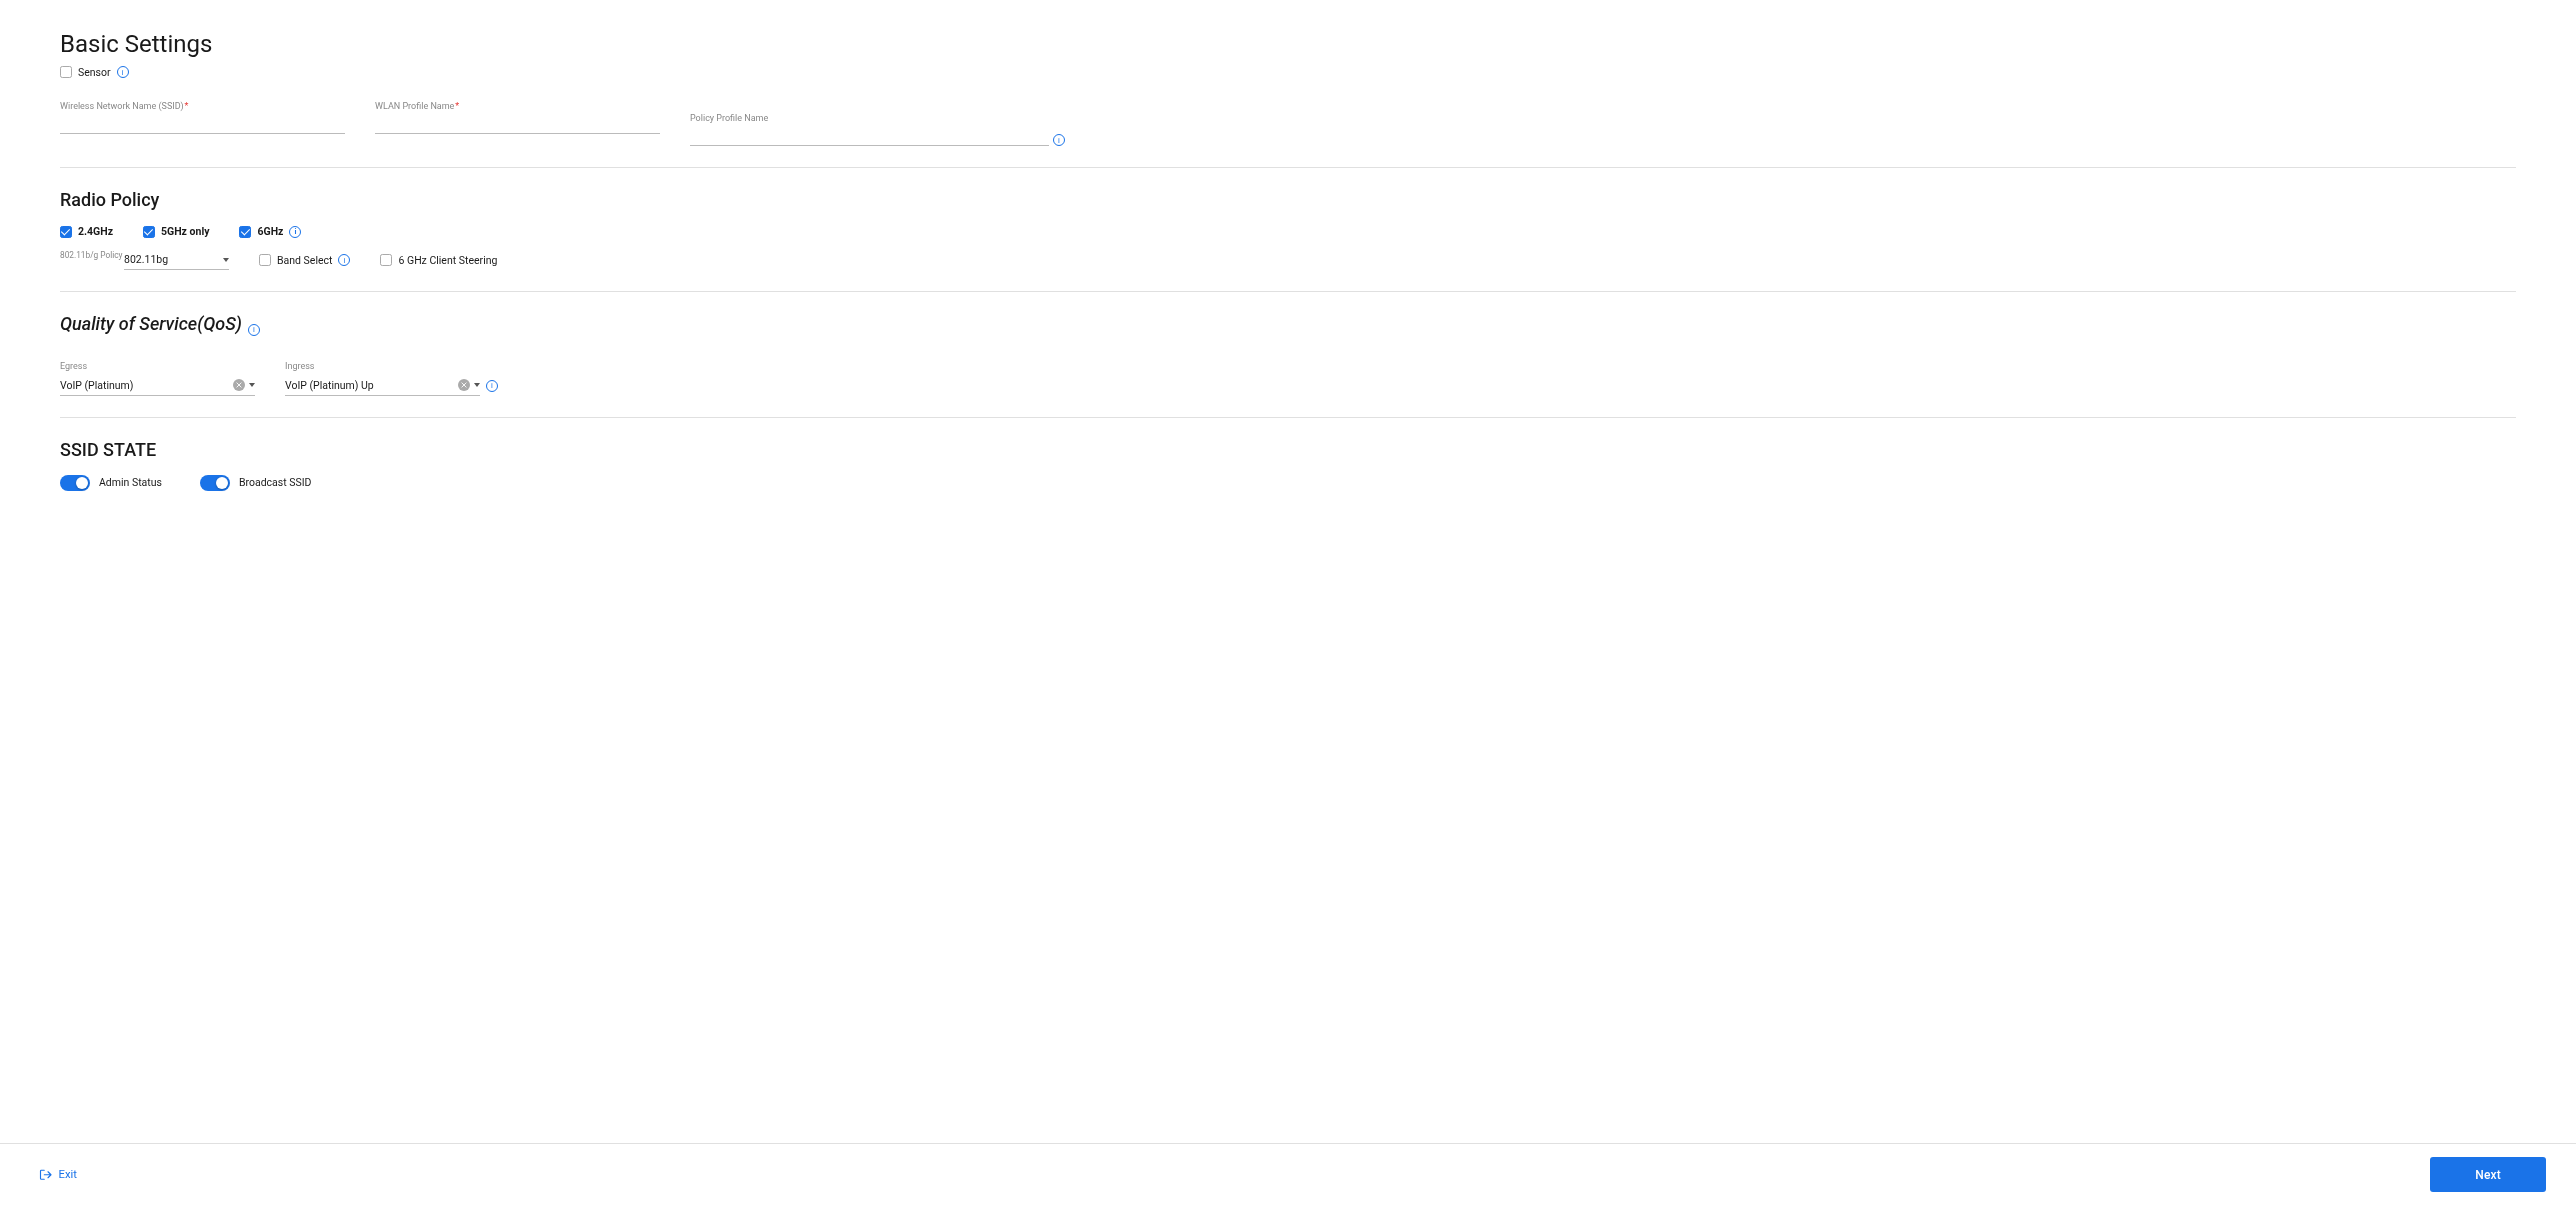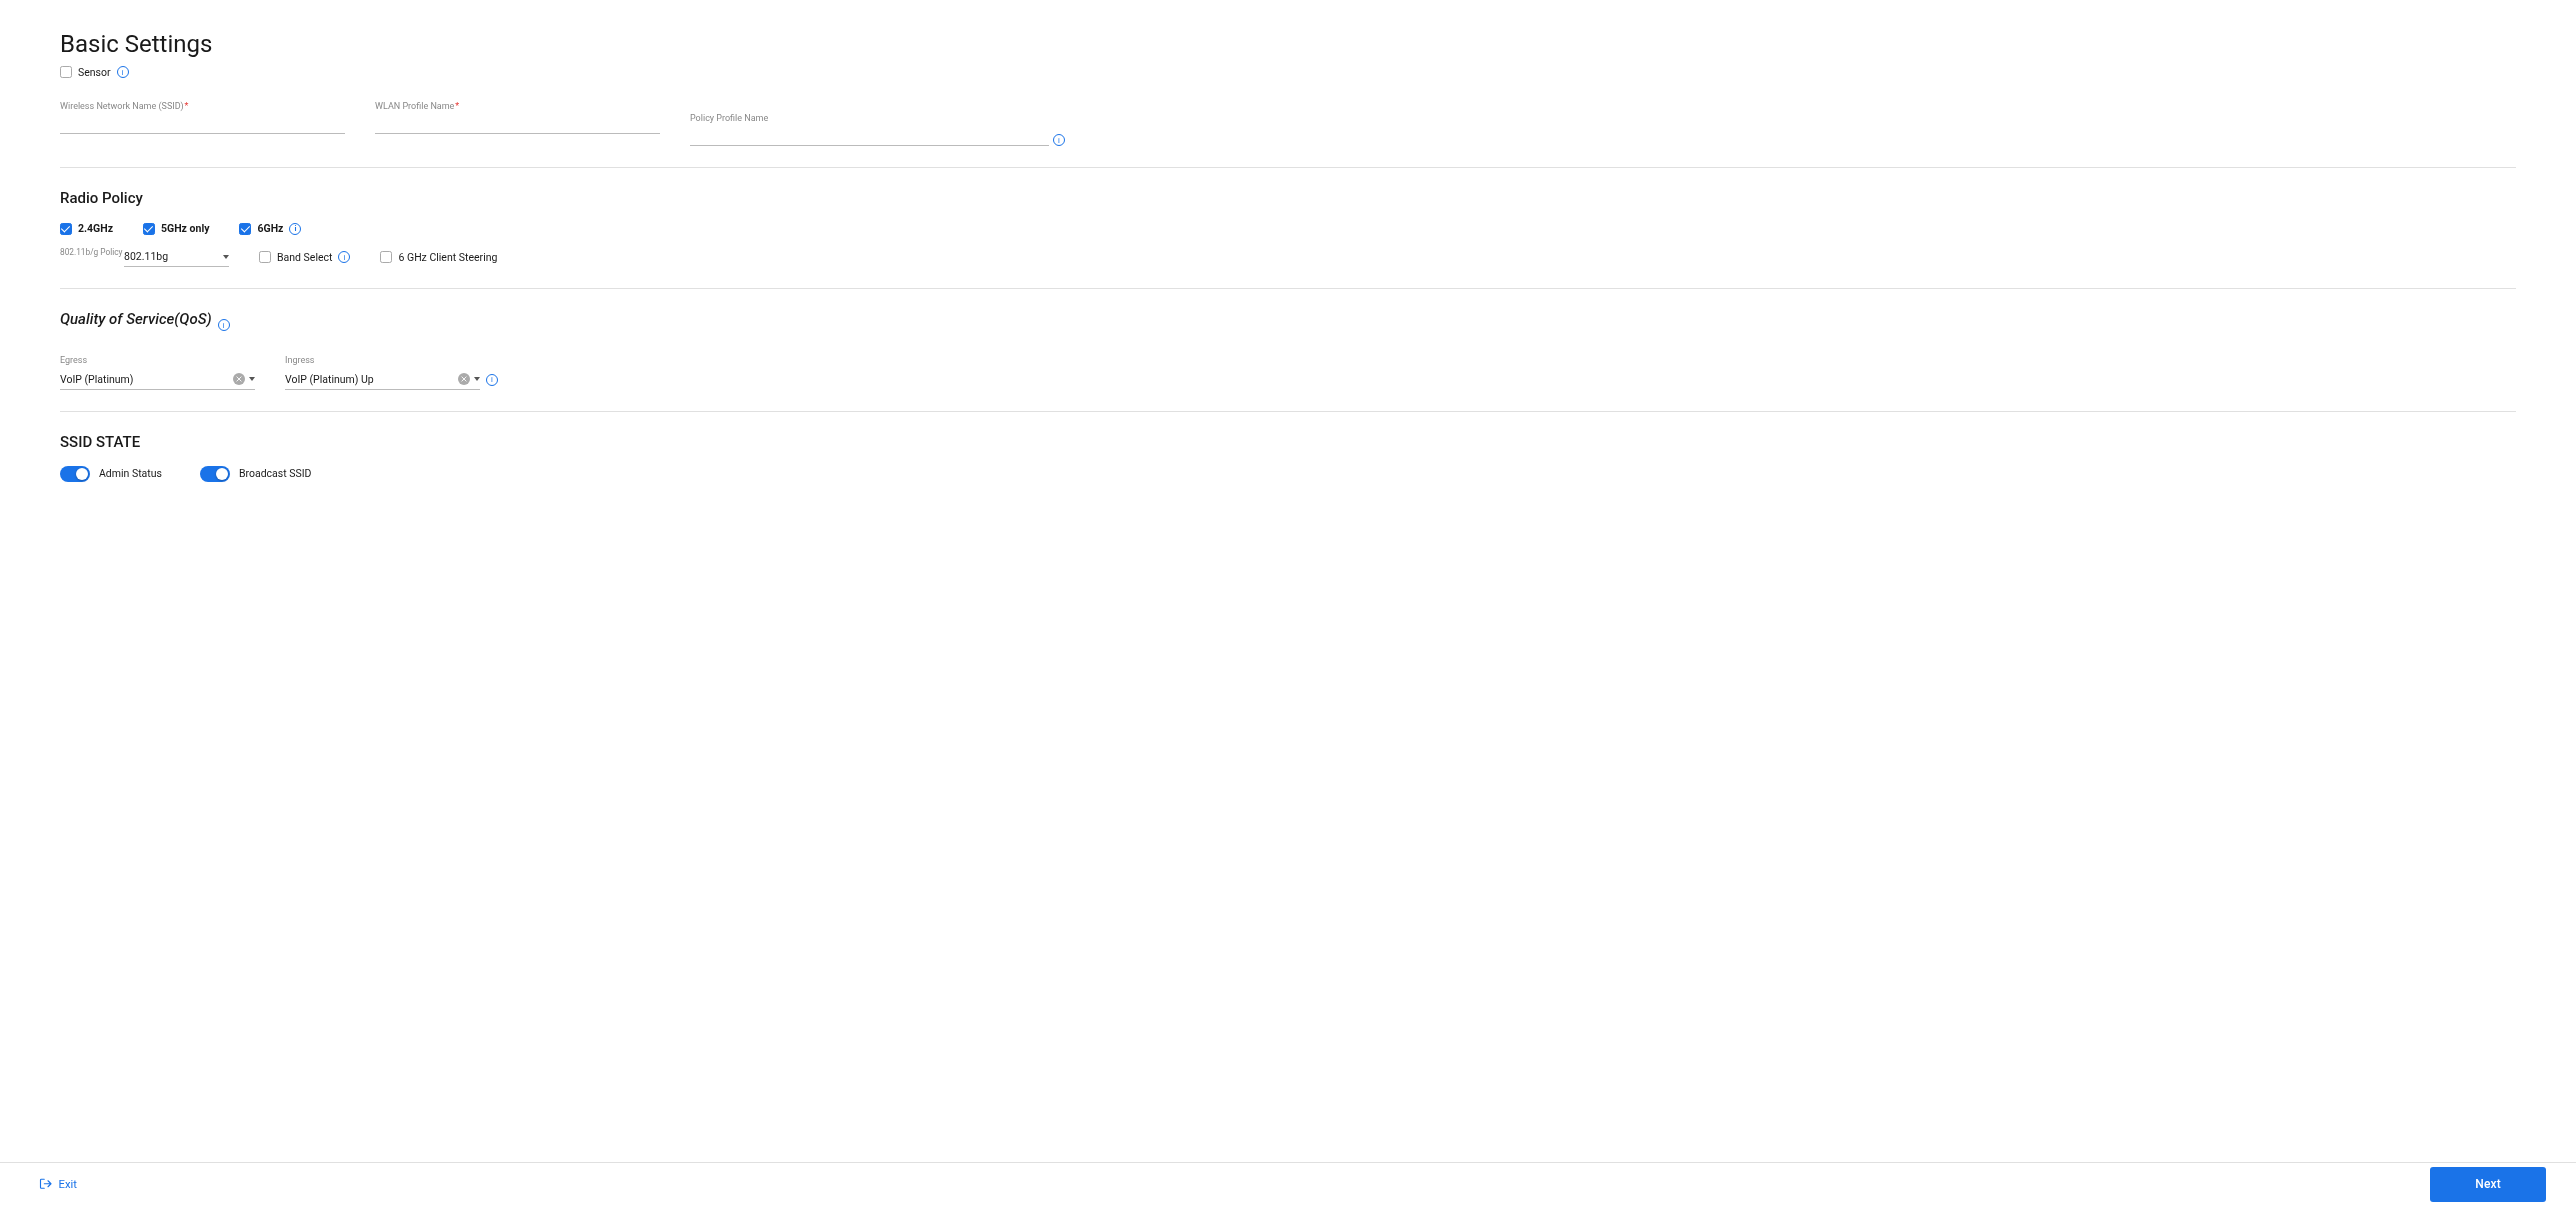--- a/index.html
+++ b/index.html
@@ -138,21 +138,21 @@
     }
 
     .policy-profile-row {
       display: flex;
       align-items: flex-end;
       gap: 4.5px;
     }
 
     
     .section-title {
-      font-size: 15px;
+      font-size: 18px;
       font-weight: 500;
       color: #1a1a1a;
       margin-bottom: 15px;
     }
 
     .section-title-with-icon {
       display: flex;
       align-items: center;
       gap: 6px;
       margin-bottom: 15px;
@@ -321,21 +321,21 @@
       font-size: 10.5px;
       color: #1a1a1a;
     }
 
     
     .page-footer {
       position: fixed;
       bottom: 0;
       left: 0;
       right: 0;
-      height: 43px;
+      height: 62px;
       background: #fff;
       border-top: 0.8px solid #e0e0e0;
       display: flex;
       align-items: center;
       justify-content: space-between;
       padding: 0 30px;
       z-index: 100;
     }
 
     .exit-btn {

